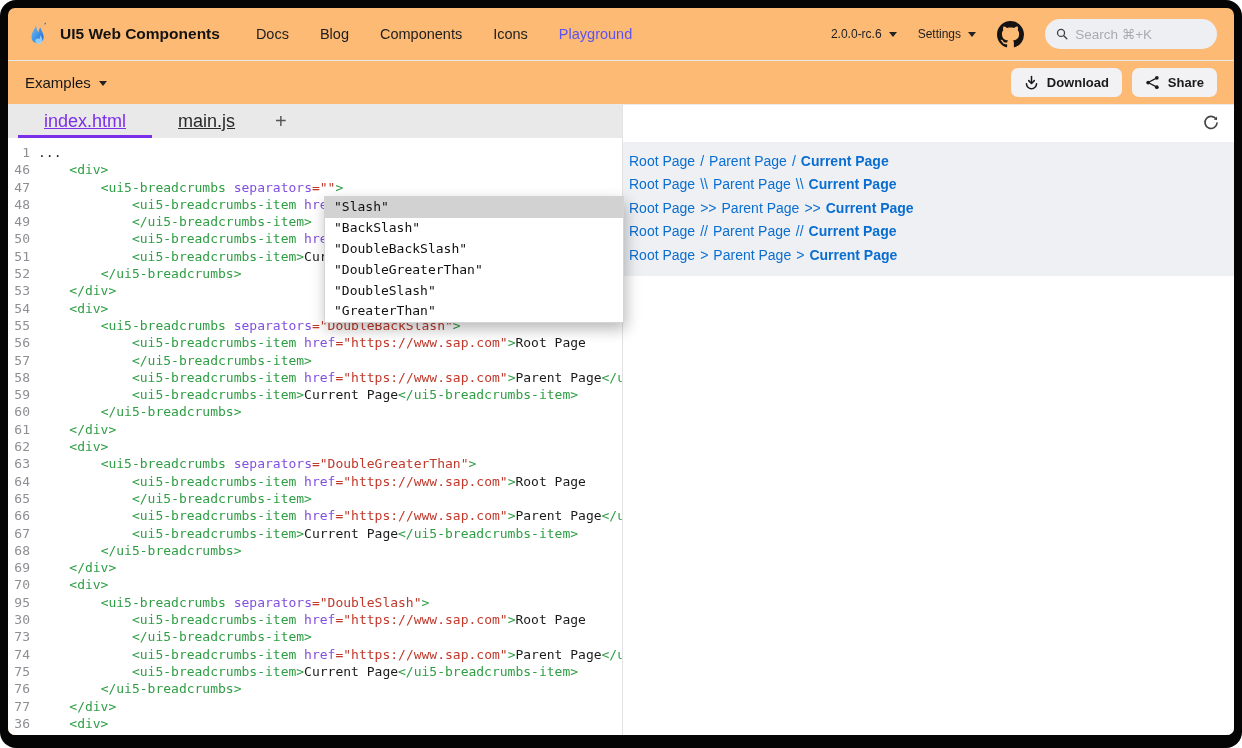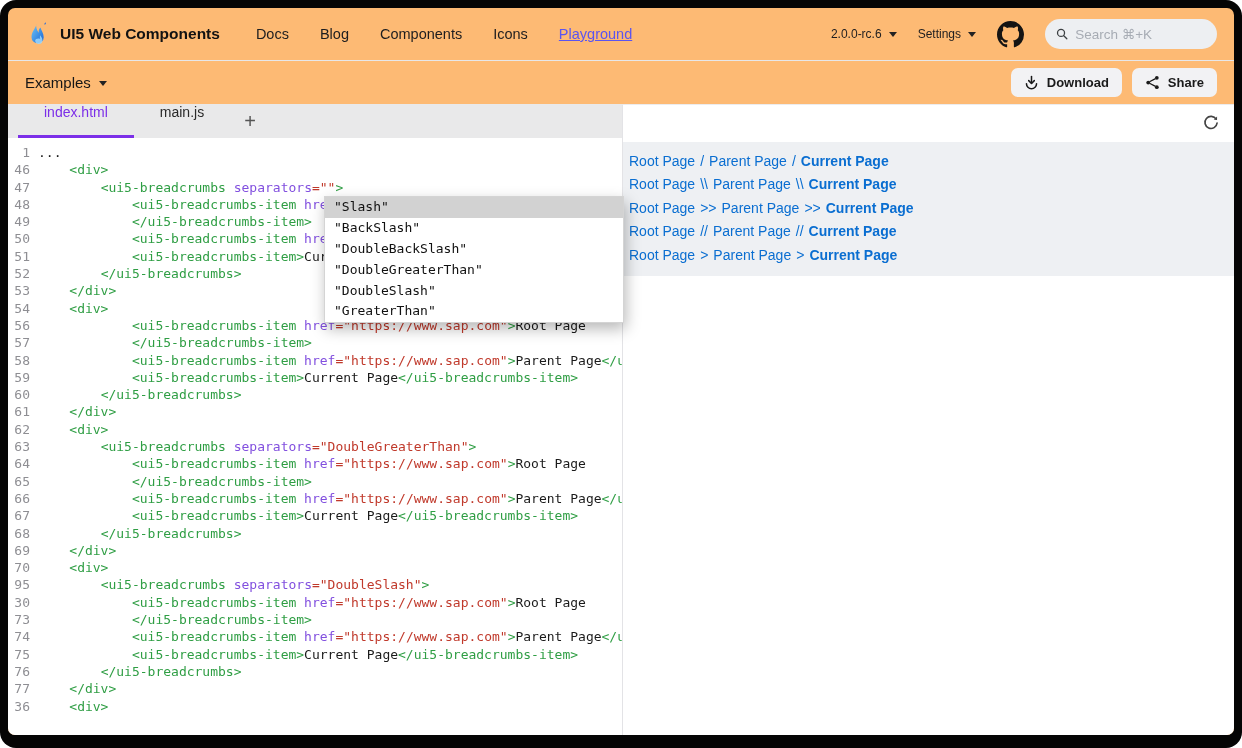--- a/index.html
+++ b/index.html
@@ -5,41 +5,41 @@
   * { margin:0; padding:0; box-sizing:border-box; }
   html,body { width:1242px; height:748px; background:#ffffff; font-family:"Liberation Sans", sans-serif; overflow:hidden; }
   .frame-black { position:absolute; inset:0; background:#050505; border-radius:16px; }
   .page { position:absolute; left:8px; top:8px; width:1226px; height:727px; background:#fdba74; border-radius:7px; overflow:hidden; }
 
   
   .hdr { height:52px; display:flex; align-items:center; padding:0 17px; }
   .brand { display:flex; align-items:center; gap:9px; font-weight:bold; font-size:15.5px; color:#121212; cursor:pointer; }
   .nav { display:flex; gap:31px; margin-left:36px; font-size:14.5px; font-weight:500; color:#1d1d1f; }
   .nav-link { cursor:pointer; }
-  .nav-link.active { color:var(--nav-active,#5b54f0);text-decoration:underline; }
+  .nav-link.active { color:var(--nav-active,#5b54f0); }
   .hdr-right { margin-left:auto; display:flex; align-items:center; gap:21px; }
   .menu-lbl { font-size:12px; font-weight:400; color:#1d1d1f; display:flex; align-items:center; gap:7px; cursor:pointer; }
   .caret { width:0; height:0; border:4.5px solid transparent; border-top:5.5px solid #222; margin-top:5px; }
   .gh { width:27px; height:27px; cursor:pointer; display:flex; }
   .search { width:172px; height:30px; background:#edeff2; border-radius:15px; display:flex; align-items:center; padding:0 11px; gap:7px; }
   .search input { border:none; background:transparent; outline:none; font-size:13.5px; color:#333; width:100%; font-family:"Liberation Sans","DejaVu Sans",sans-serif; }
   .search input::placeholder { color:#a7acb4; }
   .divider { height:1px; background:#e7e7e9; }
 
   
   .toolbar { height:43px; display:flex; align-items:center; padding:0 17px; }
   .examples { font-size:15px; font-weight:500; color:#161616; display:flex; align-items:center; gap:8px; cursor:pointer; }
   .tb-right { margin-left:auto; display:flex; gap:10px; }
   .btn { height:29px; background:#f2f2f4; border:none; border-radius:7px; display:flex; align-items:center; gap:8px; padding:0 13px; font-size:13px; font-weight:bold; color:#1a1a1a; font-family:"Liberation Sans",sans-serif; cursor:pointer; }
 
   
   .main { display:flex; height:631px; position:relative; }
   .editor { width:614px; position:relative; }
   .tabbar { height:34px; background:#e9e9ea; display:flex; align-items:stretch; padding-left:10px; }
-  .tab { padding:0 26px; display:flex; font-size:14px; color:#2a2a2a; position:relative; cursor:pointer; }
+  .tab { padding:0 26px; display:flex; align-items:center; font-size:18px; color:#2a2a2a; position:relative; cursor:pointer;text-decoration:underline; }
   .tab.active { color:var(--tab-active,#7c2fe8); }
   .tab.active::after { content:""; position:absolute; left:0; right:0; bottom:0; height:3px; background:var(--tab-active,#7c2fe8); }
   .tab-add { font-size:20px; color:#555; padding:0 14px; display:flex; align-items:center; cursor:pointer; }
 
   .code { position:absolute; top:34px; bottom:0; left:0; right:0; background:#fff; padding-top:6px;
           font-family:"DejaVu Sans Mono",monospace; font-size:13px; line-height:17.3px; overflow:hidden; }
   .cl { display:flex; height:17.3px; }
   .ln { width:30px; text-align:right; padding-right:8px; color:#8e8e93; flex:none; }
   .lc { white-space:pre; color:#1b1b1b; }
   .tk-pln { color:#1b1b1b; }
@@ -190,20 +190,24 @@
           </div>
           <div class="cl">
             <span class="ln">53</span>
             <span class="lc"><span class="tk-pln">    </span><span class="tk-tag">&lt;/div&gt;</span></span>
           </div>
           <div class="cl">
             <span class="ln">54</span>
             <span class="lc"><span class="tk-pln">    </span><span class="tk-tag">&lt;div&gt;</span></span>
           </div>
           <div class="cl">
+            <span class="ln">55</span>
+            <span class="lc"><span class="tk-pln">        </span><span class="tk-tag">&lt;ui5-breadcrumbs</span><span class="tk-atr"> separators</span><span class="tk-str">="DoubleBackSlash"</span><span class="tk-tag">&gt;</span></span>
+          </div>
+          <div class="cl">
             <span class="ln">56</span>
             <span class="lc"><span class="tk-pln">            </span><span class="tk-tag">&lt;ui5-breadcrumbs-item</span><span class="tk-atr"> href</span><span class="tk-str">="https://www.sap.com"</span><span class="tk-tag">&gt;</span><span class="tk-pln">Root Page</span></span>
           </div>
           <div class="cl">
             <span class="ln">57</span>
             <span class="lc"><span class="tk-pln">            </span><span class="tk-tag">&lt;/ui5-breadcrumbs-item&gt;</span></span>
           </div>
           <div class="cl">
             <span class="ln">58</span>
             <span class="lc"><span class="tk-pln">            </span><span class="tk-tag">&lt;ui5-breadcrumbs-item</span><span class="tk-atr"> href</span><span class="tk-str">="https://www.sap.com"</span><span class="tk-tag">&gt;</span><span class="tk-pln">Parent Page</span><span class="tk-tag">&lt;/ui5-breadcrumbs-item&gt;</span></span>

